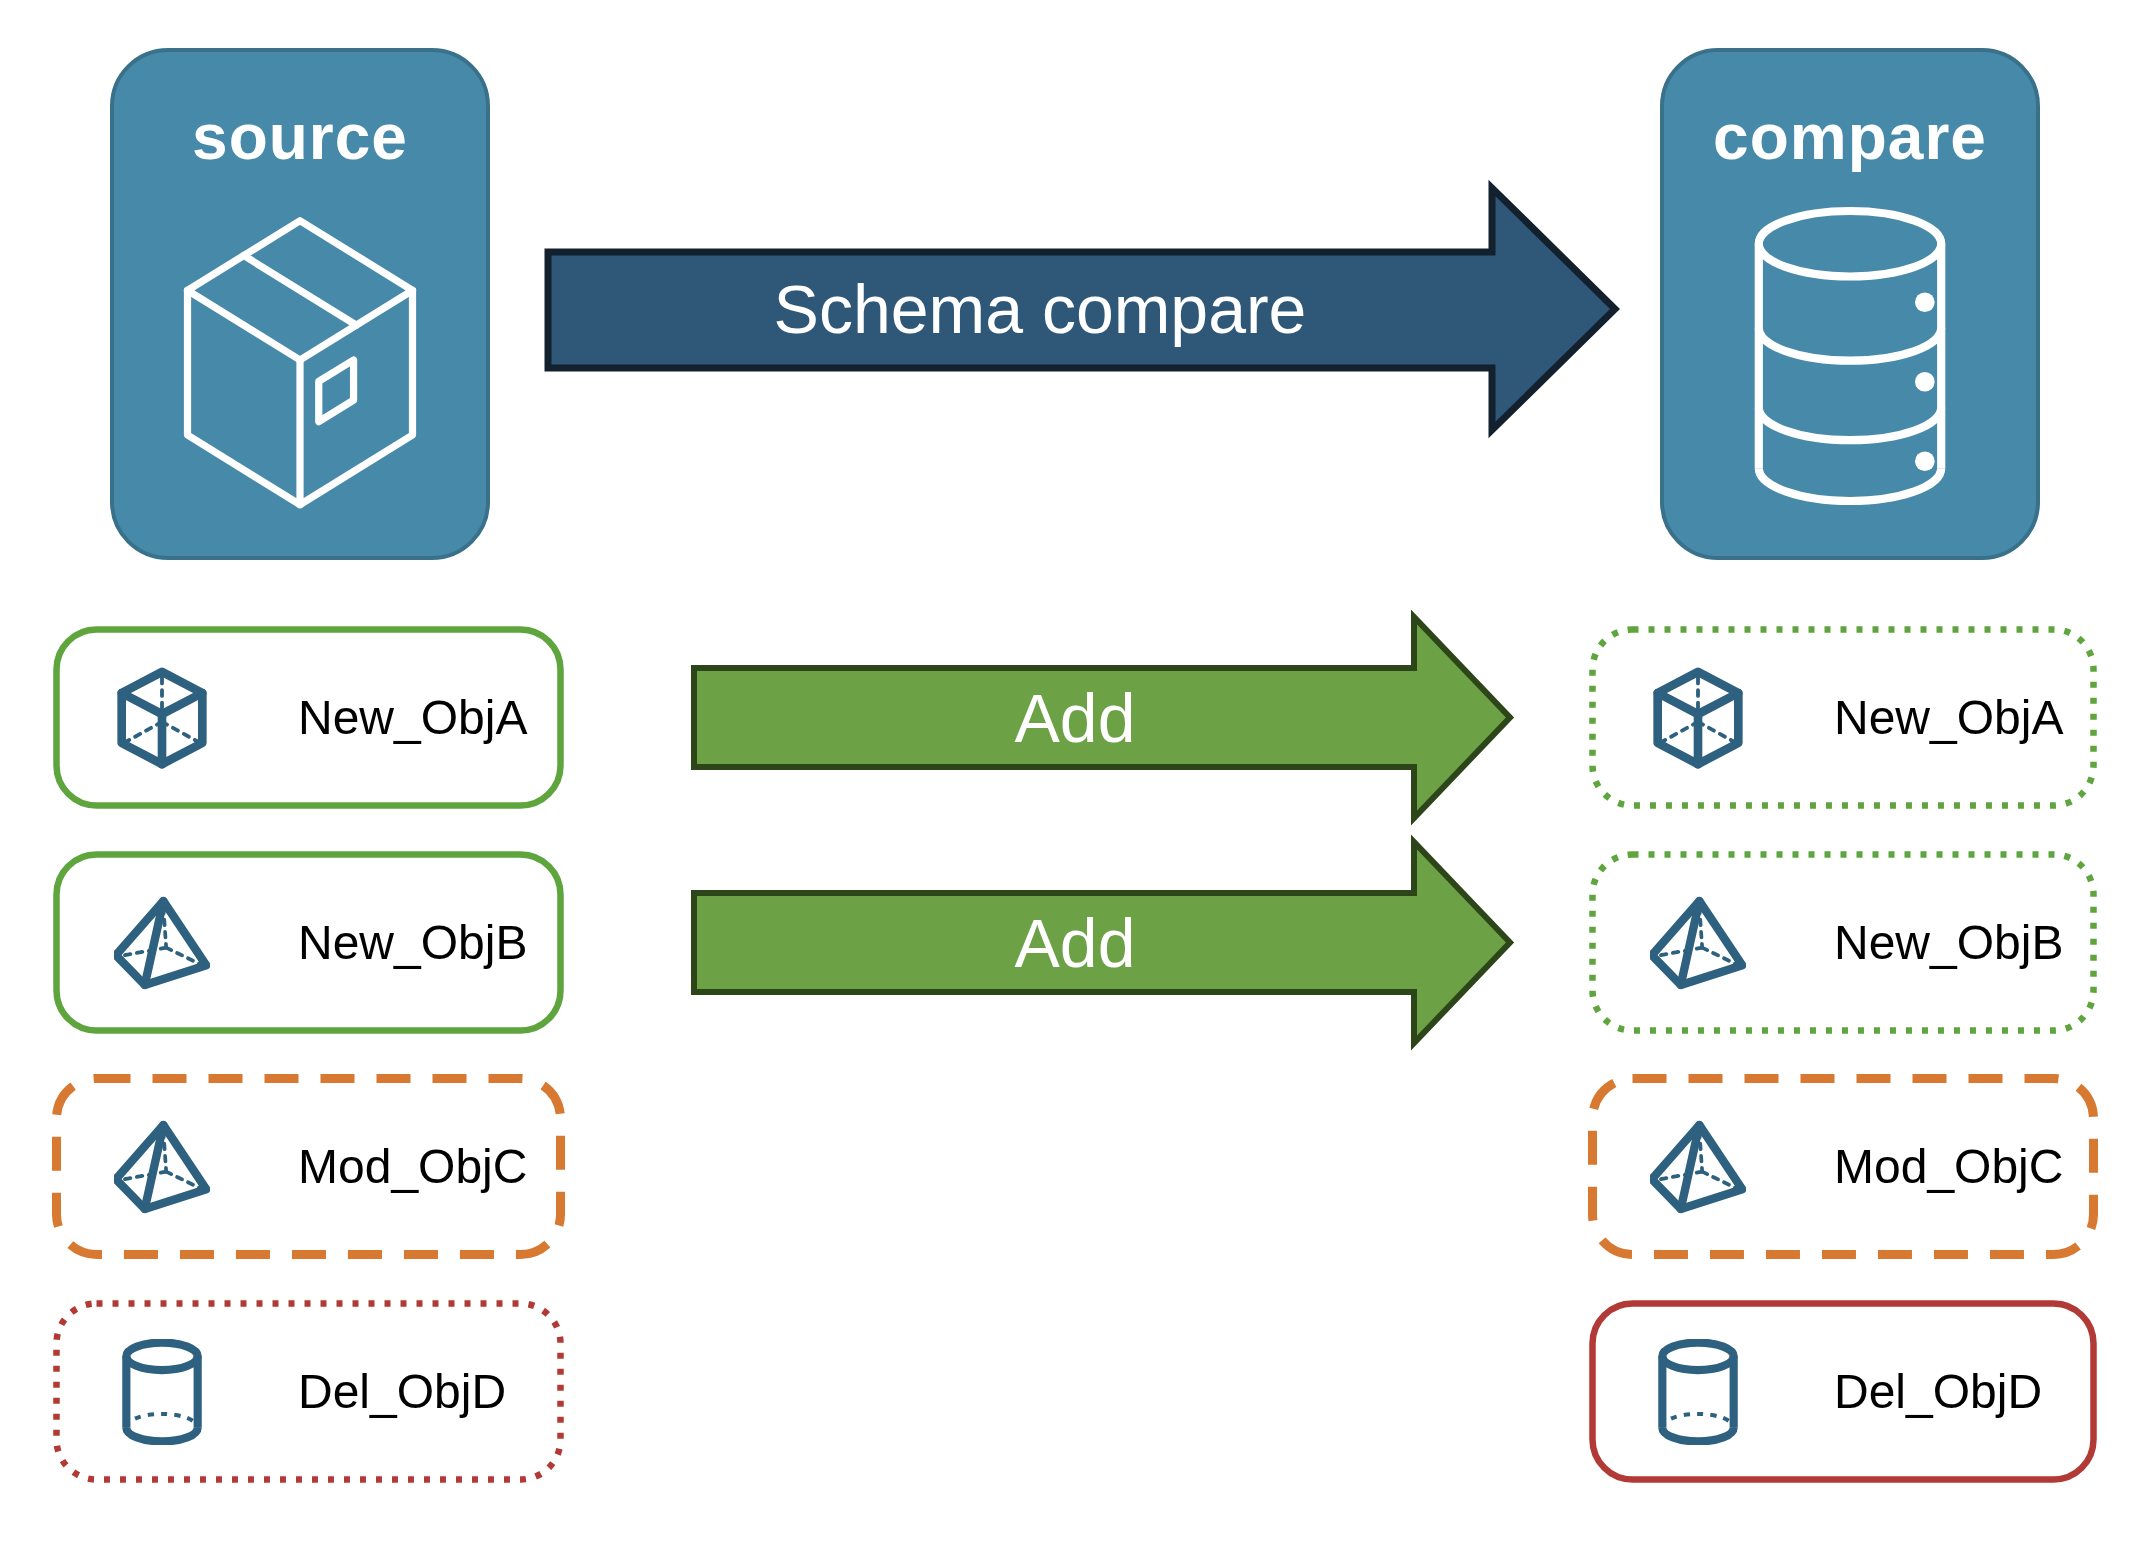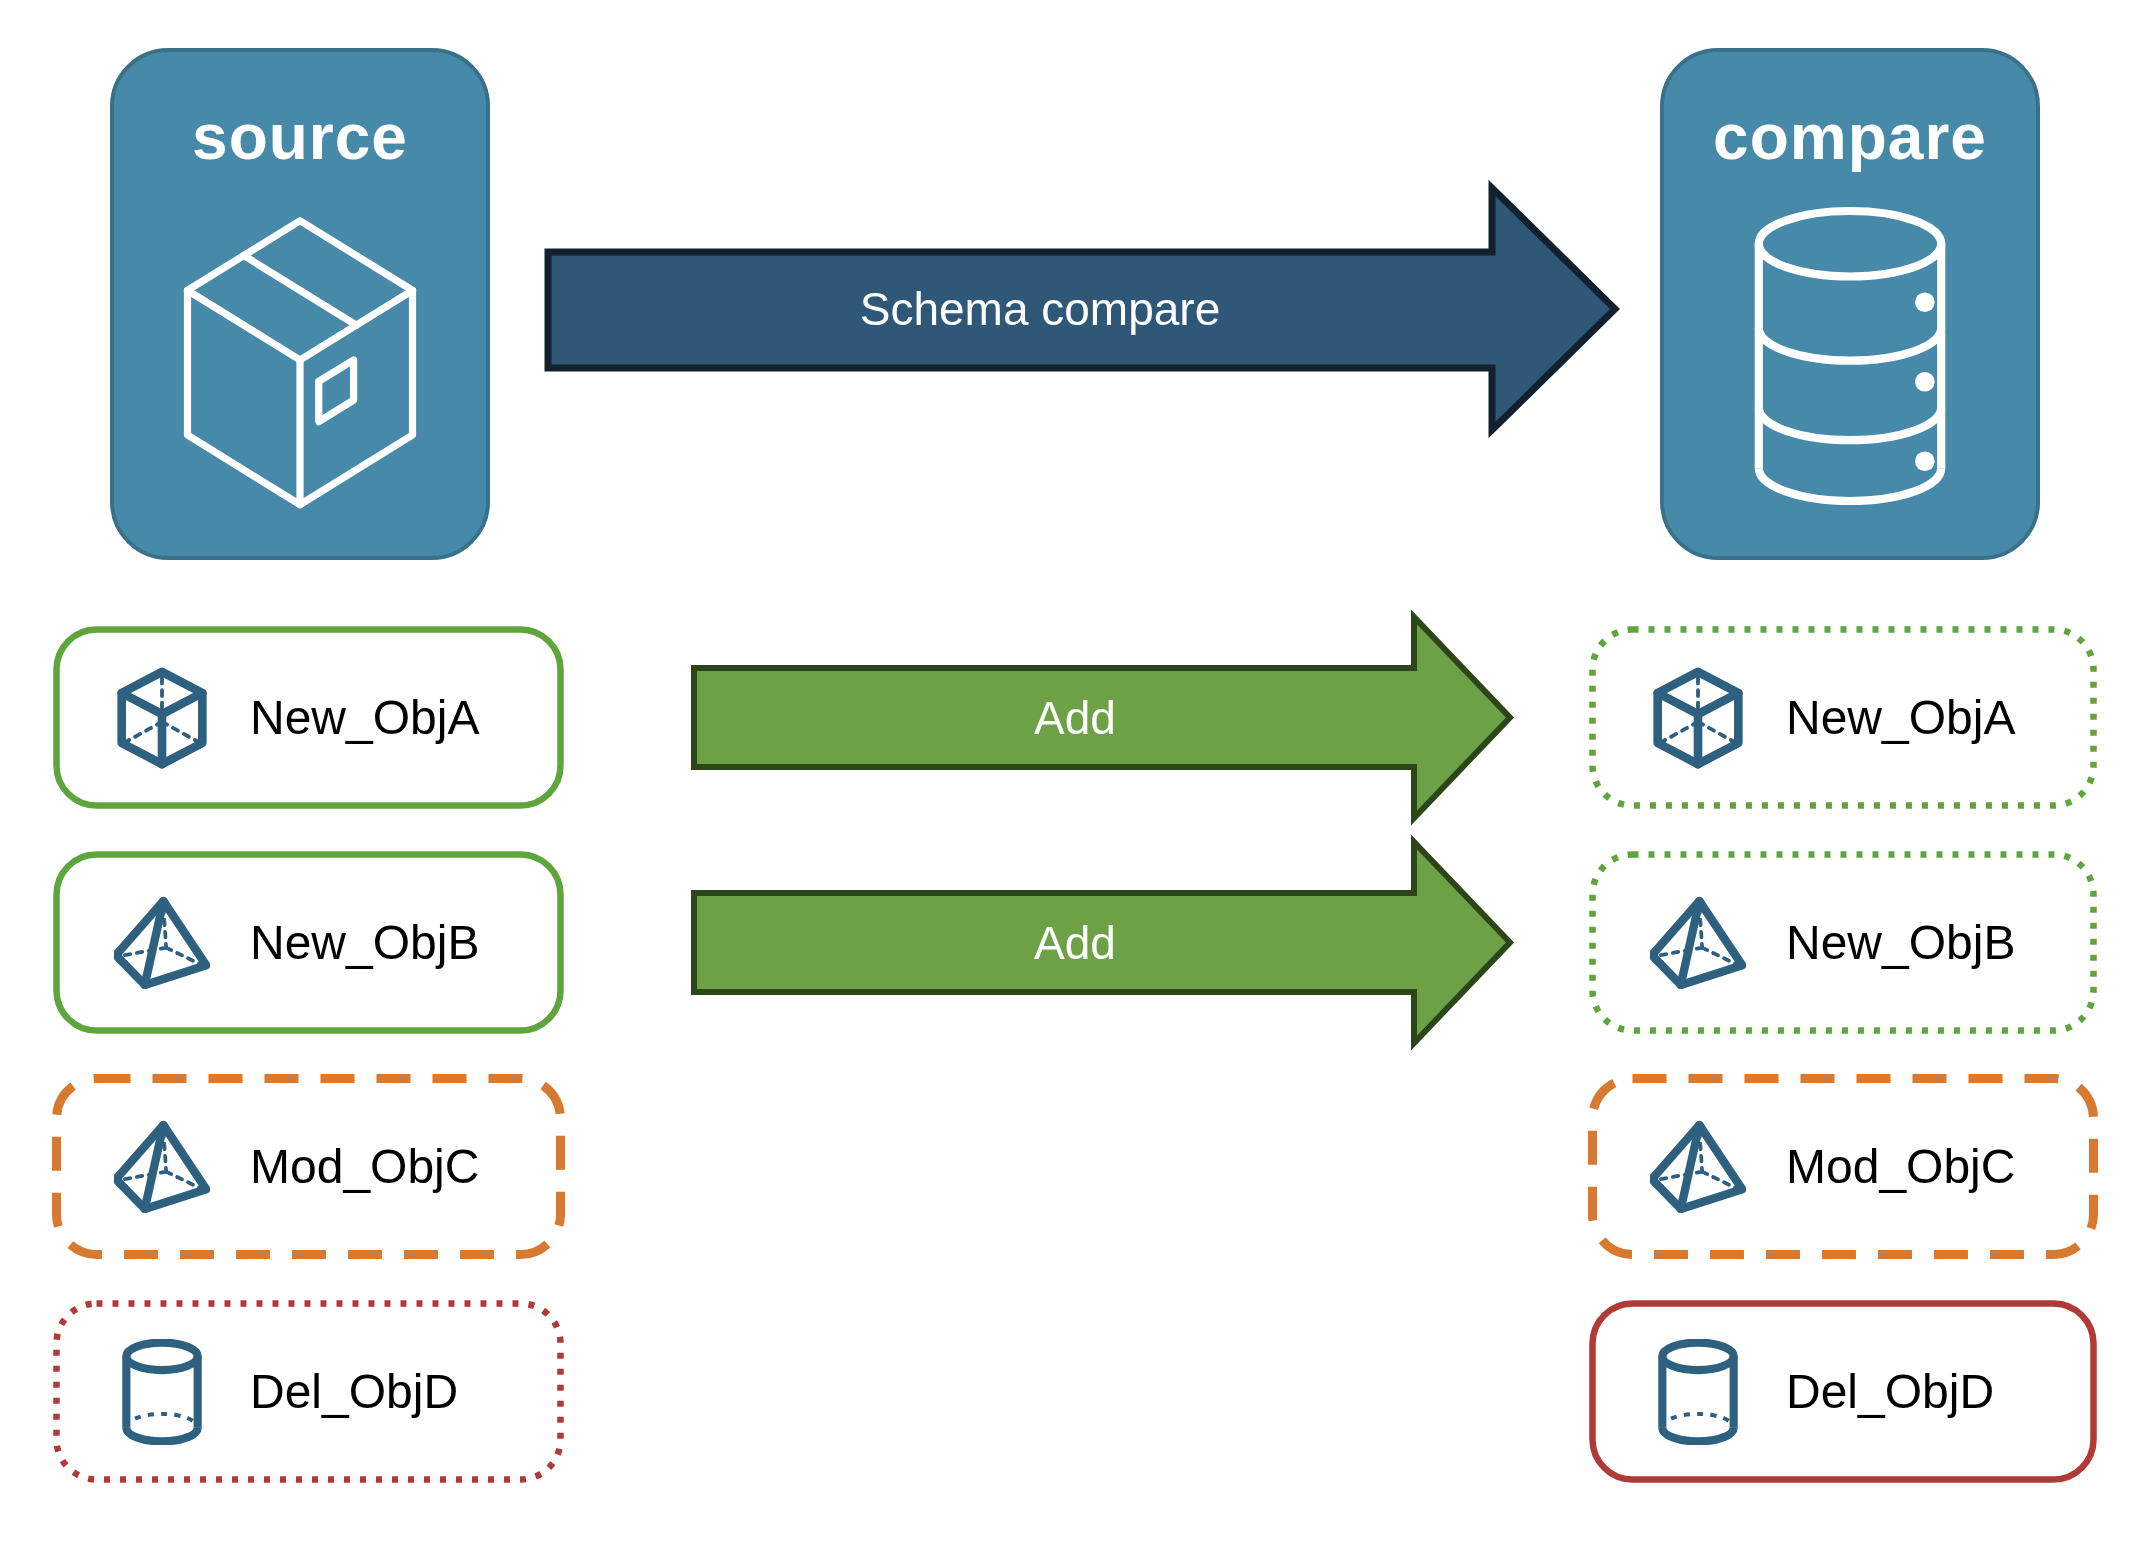--- a/index.html
+++ b/index.html
@@ -27,21 +27,21 @@
   .node-icon { position:absolute; left:50%; transform:translateX(-50%); color:#fff; }
   .node-icon.pkg { top:158px; width:268px; height:300px; }
   .node-icon.db  { top:152px; width:234px; height:304px; }
 
   
   .arrow { position:absolute; }
   .arrow svg { display:block; overflow:visible; }
   .arrow-label {
     position:absolute; top:0; left:0; display:flex;
     align-items:center; justify-content:center;
-    color:var(--arrow-text); font-size:46px; white-space:nowrap;
+    color:var(--arrow-text); font-size:68px; white-space:nowrap;
   }
   .compare-arrow { left:544px; top:184px; width:1080px; height:250px; }
   .compare-arrow .arrow-label { width:992px; height:250px; }
   .compare-arrow polygon { fill:var(--compare-fill); stroke:var(--compare-border); stroke-width:7; stroke-linejoin:miter; }
 
   .row { position:absolute; left:0; width:2150px; height:185px; }
   .row-arrow { left:680px; top:-11px; width:823px; height:207px;margin-left:11px; }
   .row-arrow .arrow-label { width:768px; height:207px; }
   .row-arrow polygon { stroke-width:6; stroke-linejoin:miter; }
   .change-add    .row-arrow polygon { fill:var(--add-fill);    stroke:var(--add-border); }
@@ -58,21 +58,21 @@
   .border-rect { position:absolute; inset:0; width:100%; height:100%; }
   .border-rect rect { fill:none; }
   .change-add    .border-rect rect { stroke:var(--add-box-border); }
   .change-update .border-rect rect { stroke:var(--update-box-border); }
   .change-delete .border-rect rect { stroke:var(--delete-box-border); }
   .style-solid  .border-rect rect { stroke-width:6.5; }
   .style-dashed .border-rect rect { stroke-width:9;   stroke-dasharray:34 22; }
   .style-dotted .border-rect rect { stroke-width:6.5; stroke-dasharray:6 10; }
 
   .obj-icon { width:96px; height:106px; flex:0 0 auto; color:var(--icon-stroke); }
-  .obj-label { font-size:48px; color:var(--label-text); }
+  .obj-label { font-size:48px; color:var(--label-text);margin-left:48px; }
 </style>
 </head>
 <body>
 
 <svg width="0" height="0" style="position:absolute" aria-hidden="true">
   <defs>
     <symbol id="package-box-icon" viewBox="0 0 100 112">
       <g fill="none" stroke="currentColor" stroke-width="2.7" stroke-linejoin="round" stroke-linecap="round">
         <path d="M50 4 L92 30 L50 56 L8 30 Z"></path>
         <path d="M29 17 L71 43"></path>

